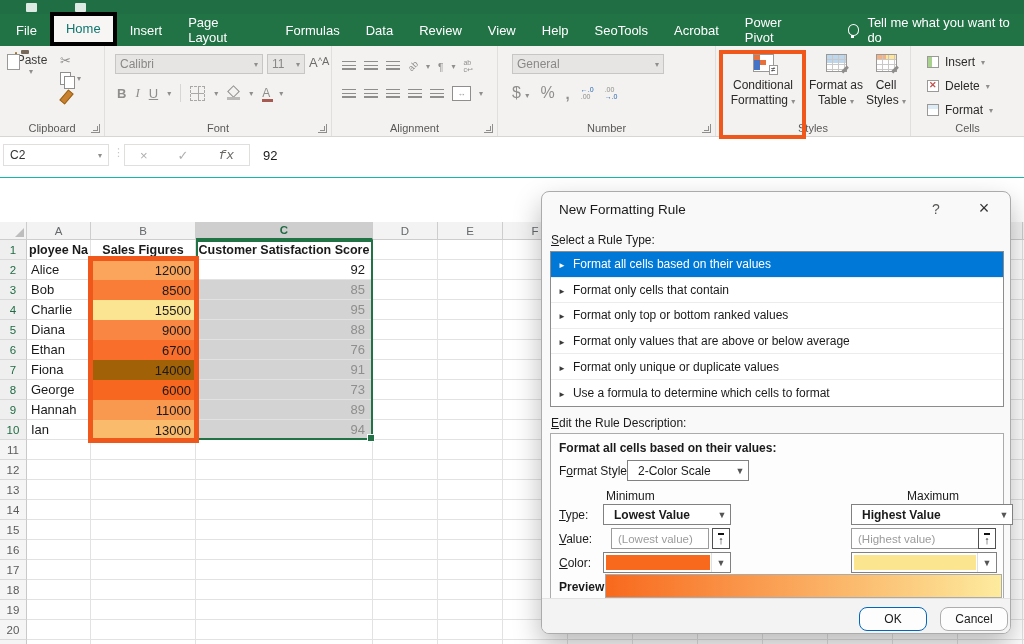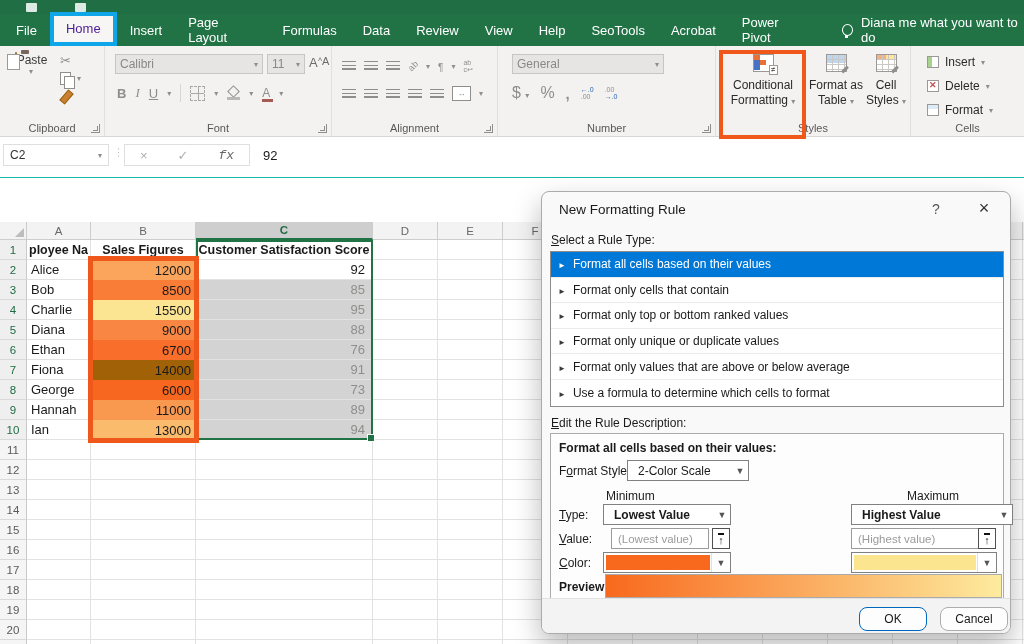--- a/index.html
+++ b/index.html
@@ -2,21 +2,21 @@
 <html><head>
 <meta charset="utf-8">
 <style>
   html,body{margin:0;padding:0}
   body{width:1024px;height:644px;position:relative;font-family:"Liberation Sans",sans-serif;background:#fff;overflow:hidden;color:#1a1a1a}
   
   .titlebar{position:absolute;left:0;top:0;width:100%;height:14px;background:#1F6E44}
   .titlebar .qa{position:absolute;top:3px;width:11px;height:9px;background:rgba(255,255,255,.85);border-radius:1px}
   .tabbar{position:absolute;left:0;top:14px;width:100%;height:32px;background:#217346;display:flex;align-items:center;color:#fff;font-size:13px}
   .tab{padding:0 13px;height:100%;display:flex;align-items:center;cursor:pointer}
-  .tab-home{border:4px solid #0ea5e9;background:#F7F6F5;color:#4c1d95;height:34px;margin-top:-6px;padding:0 12px;box-sizing:border-box;display:flex;align-items:flex-end;padding-bottom:6px;position:relative;top:2px}
+  .tab-home{border:4px solid #000000;background:#F7F6F5;color:#0f766e;height:34px;margin-top:-6px;padding:0 12px;box-sizing:border-box;display:flex;align-items:flex-end;padding-bottom:6px;position:relative;top:2px}
   .tellme{display:flex;align-items:center;gap:8px;margin-left:22px}
   .bulb{width:10px;height:10px;border:1.5px solid #fff;border-radius:50%;position:relative;display:inline-block}
   .bulb::after{content:"";position:absolute;left:2.5px;top:10px;width:3px;height:3px;background:#fff}
   
   .ribbon{position:absolute;left:0;top:46px;width:100%;height:91px;background:#F3F2F1;border-bottom:1px solid #D8D6D4;display:flex;box-sizing:border-box}
   .grp{position:relative;height:100%;border-right:1px solid #E1DFDD;box-sizing:border-box;flex:none}
   .glabel{position:absolute;bottom:2px;left:0;width:100%;text-align:center;font-size:11px;color:#5A5856}
   .dl{position:absolute;bottom:3px;right:4px;width:8px;height:8px;border-right:1.5px solid #8F8E8D;border-bottom:1.5px solid #8F8E8D}
   .dl::after{content:"";position:absolute;right:2px;bottom:2px;width:4px;height:4px;border-right:1.5px solid #8F8E8D;border-bottom:1.5px solid #8F8E8D;transform:translate(1px,1px)}
   .gray{color:#8F8E8D}
@@ -166,21 +166,21 @@
   <div class="tab">Formulas</div>
   <div class="tab">Data</div>
   <div class="tab">Review</div>
   <div class="tab">View</div>
   <div class="tab">Help</div>
   <div class="tab">SeoTools</div>
   <div class="tab">Acrobat</div>
   <div class="tab">Power Pivot</div>
   <div class="tellme">
       <span class="bulb"></span>
-      <span>Diana me what you want to do</span>
+      <span>Tell me what you want to do</span>
     </div>
 </div>
 
 <div class="ribbon">
 
   <div class="grp" style="width:105px">
     <div class="paste"><span class="pasteico"></span><span>Paste</span><div class="dn">▾</div></div>
     <div class="clipmini">
       <span class="cutico">✂</span>
       <span class="cpyrow">
@@ -560,25 +560,25 @@
     <div class="ritem">
         <span class="blt"></span>
         <span>Format only cells that contain</span>
       </div>
     <div class="ritem">
         <span class="blt"></span>
         <span>Format only top or bottom ranked values</span>
       </div>
     <div class="ritem">
         <span class="blt"></span>
-        <span>Format only unique or duplicate values</span>
+        <span>Format only values that are above or below average</span>
       </div>
     <div class="ritem">
         <span class="blt"></span>
-        <span>Format only values that are above or below average</span>
+        <span>Format only unique or duplicate values</span>
       </div>
     <div class="ritem">
         <span class="blt"></span>
         <span>Use a formula to determine which cells to format</span>
       </div>
   </div>
 
   <div class="dlbl" style="top:224px"><u>E</u><span>dit the Rule Description:</span></div>
 
   <div class="gbox">

